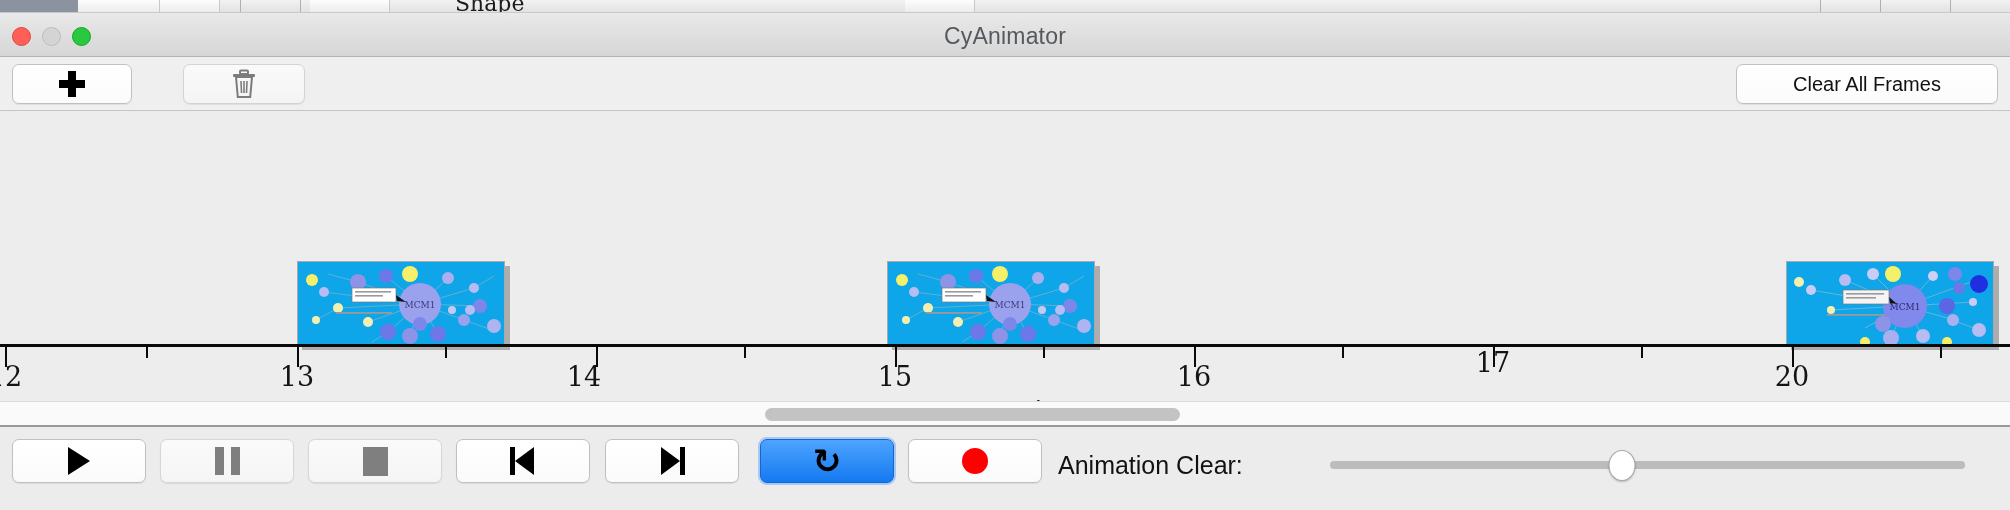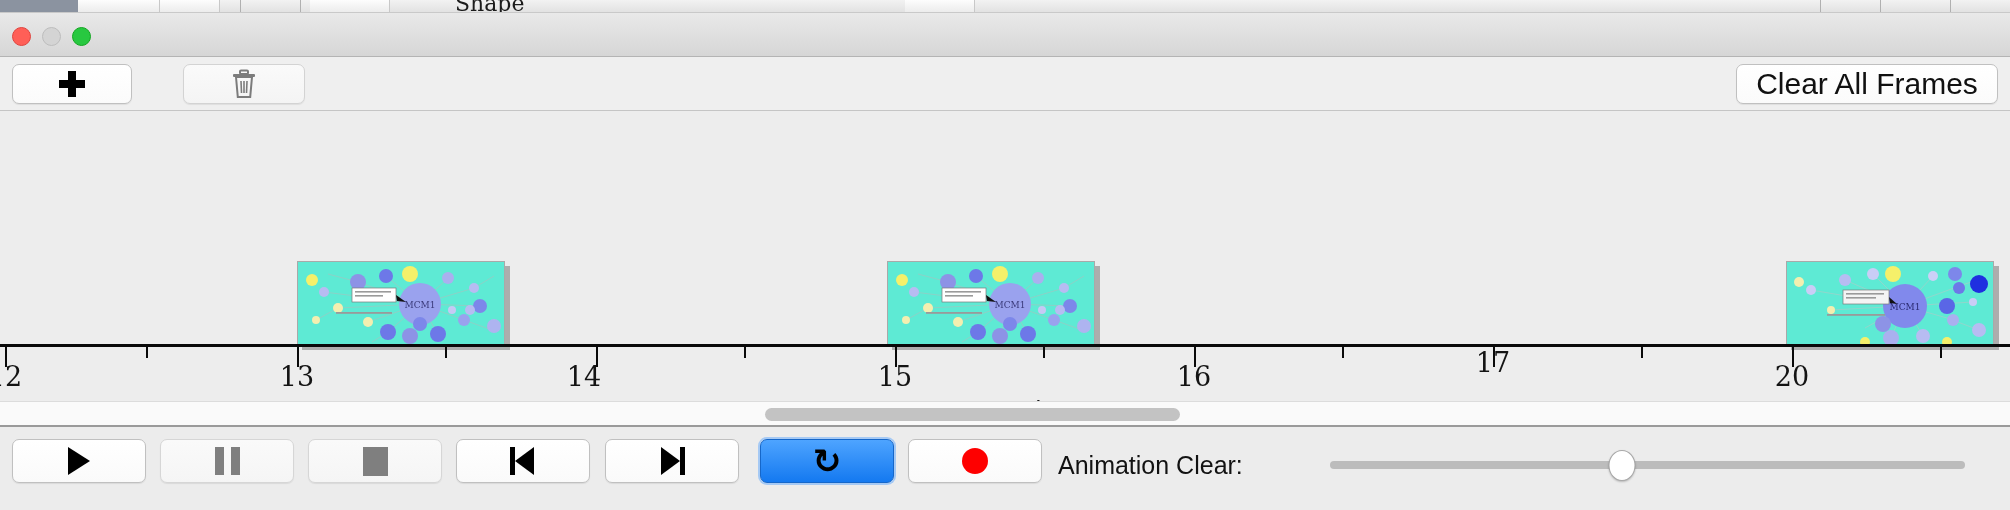--- a/index.html
+++ b/index.html
@@ -74,41 +74,41 @@
     height: 40px; border-radius: 7px;
     border: 1px solid #c0c0c0;
     display: flex; align-items: center; justify-content: center;
     background: linear-gradient(#ffffff, #fbfbfb);
     box-shadow: 0 1px 1px rgba(0,0,0,.07);
   }
   .tbtn.disabled { background: linear-gradient(#fafafa,#f4f4f4); border-color: #d3d3d3; }
   #btn-add   { left: 12px;  width: 120px; }
   #btn-del   { left: 183px; width: 122px; }
   #btn-clear { right: 12px; width: 262px; }
-  .clear-label { font-size: 30px; color: #111; }
+  .clear-label { font-size: 20px; color: #111; }
 
   .plus-icon { position: relative; width: 26px; height: 26px; }
   .plus-icon::before, .plus-icon::after {
     content: ""; position: absolute; background: #000;
   }
   .plus-icon::before { left: 0; top: 9px; width: 26px; height: 8px; }
   .plus-icon::after  { top: 0; left: 9px; height: 26px; width: 8px; }
 
   
   .timeline {
     position: relative;
     height: 290px; width: 100%;
     background: #ededed;
     overflow: hidden;
   }
 
   .thumb {
     position: absolute;
     width: 208px; height: 84px;
-    background: #5eead4;
+    background: #0ea5e9;
     border: 1px solid #a9a9a9;
     box-shadow: 5px 5px 0 rgba(120,120,120,.55);
     overflow: hidden;
   }
   .thumb svg { display: block; width: 208px; height: 84px; }
 
   .axis-line {
     position: absolute; left: 0; width: 2010px; height: 3px;
     background: #0a0a0a;
   }
@@ -214,20 +214,21 @@
   </div>
 
   <div class="window">
 
     <div class="titlebar">
       <div class="traffic">
         <span class="light red"></span>
         <span class="light yellow"></span>
         <span class="light green"></span>
       </div>
+      <div class="win-title">CyAnimator</div>
     </div>
 
     <div class="toolbar">
       <div class="tbtn" id="btn-add">
         <span class="plus-icon"></span>
       </div>
       <div class="tbtn disabled" id="btn-del">
         <svg width="26" height="30" viewBox="0 0 26 30">
           <rect x="9" y="1.5" width="8" height="3.5" rx="1" fill="none" stroke="#7c7c7c" stroke-width="2"></rect>
           <rect x="2" y="5" width="22" height="3" rx="1" fill="#7c7c7c"></rect>

